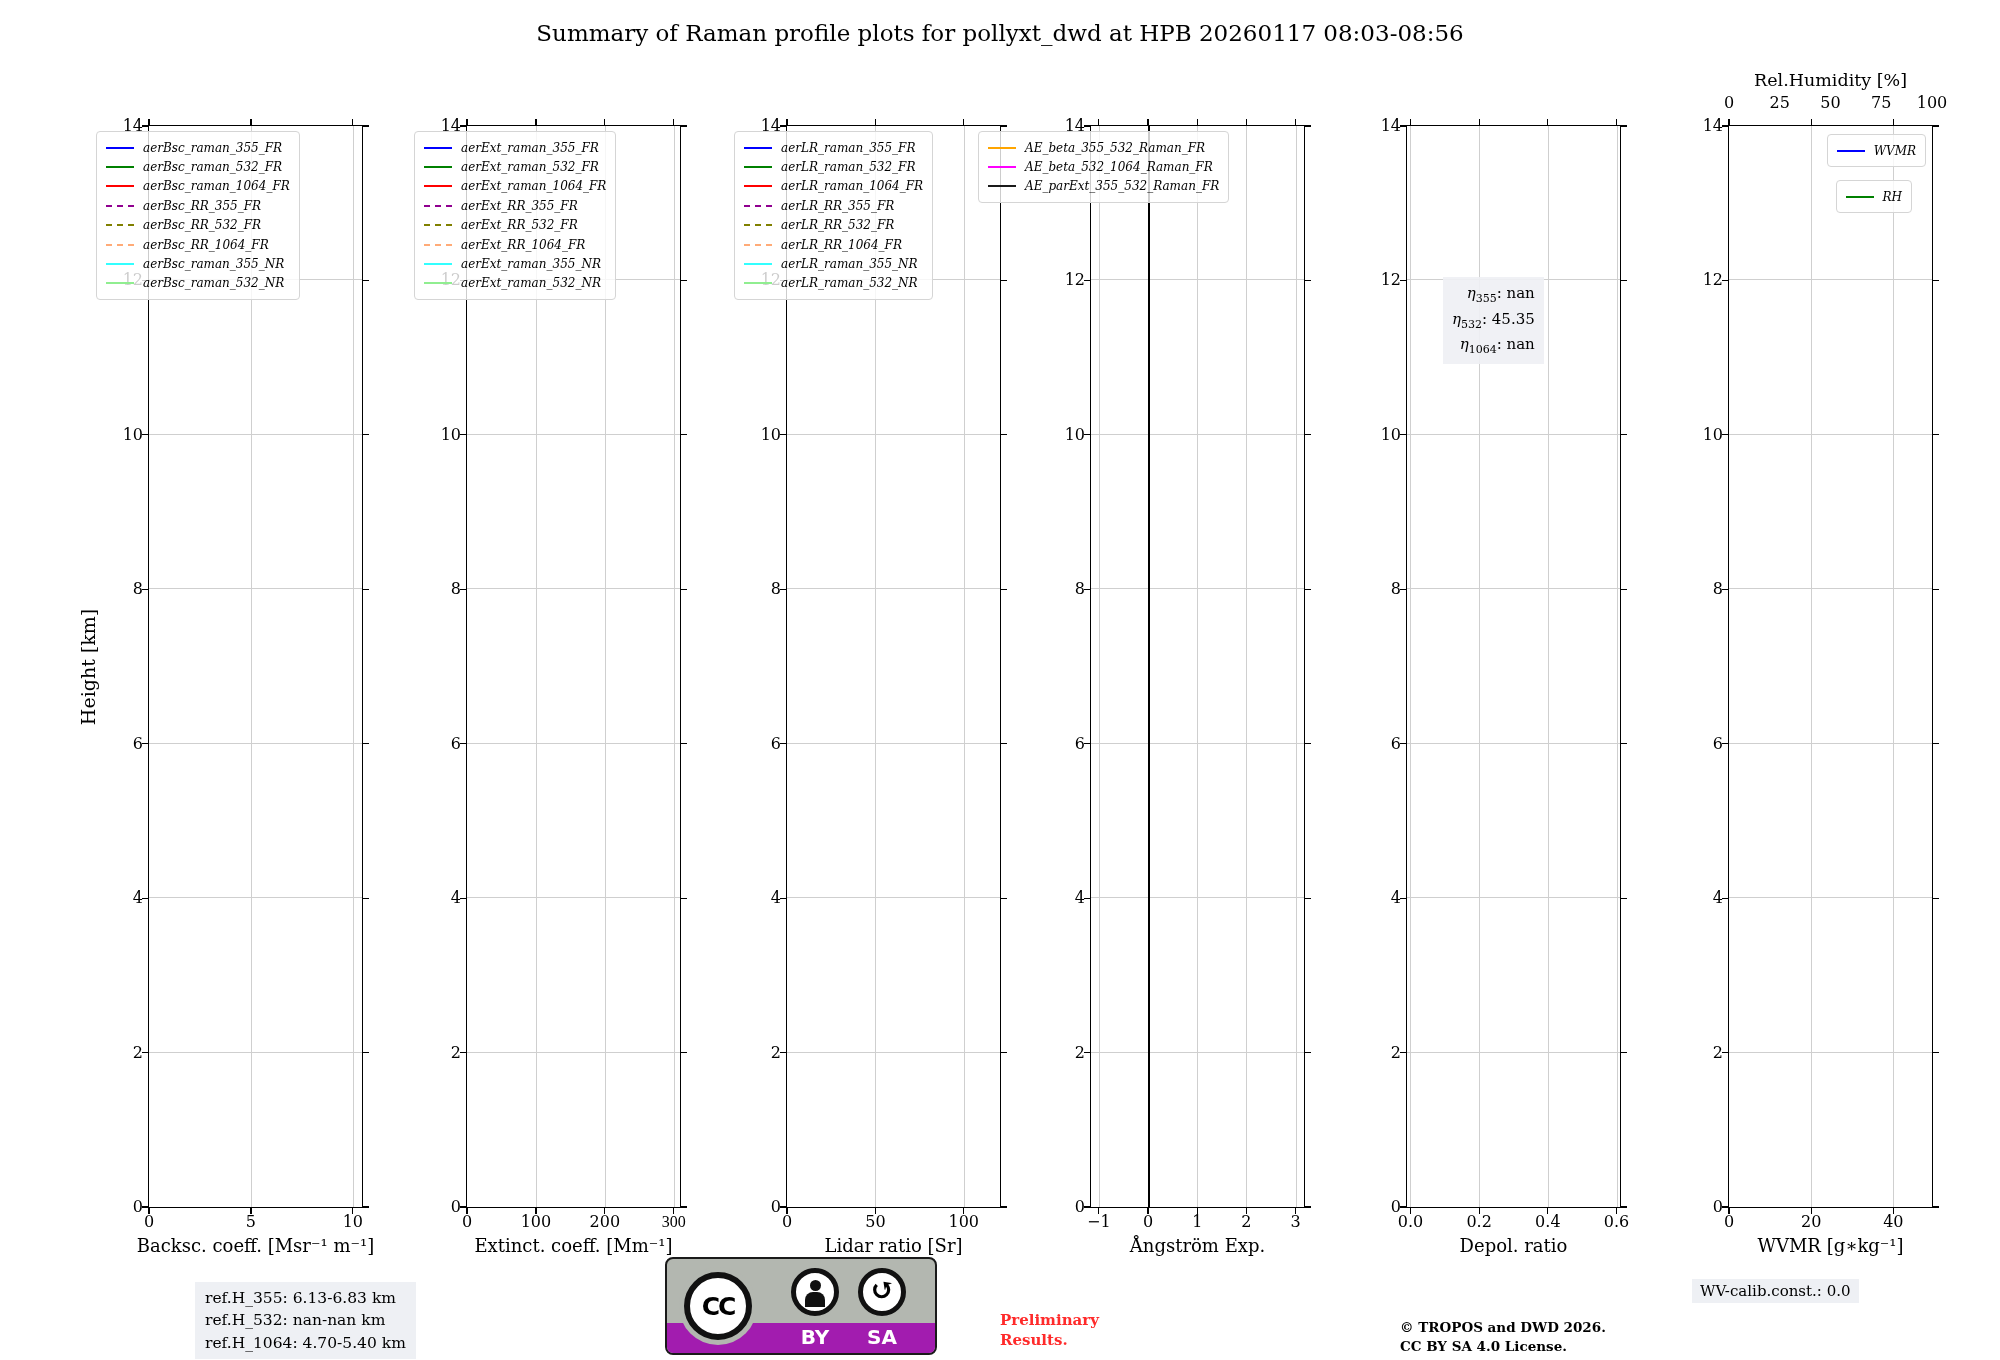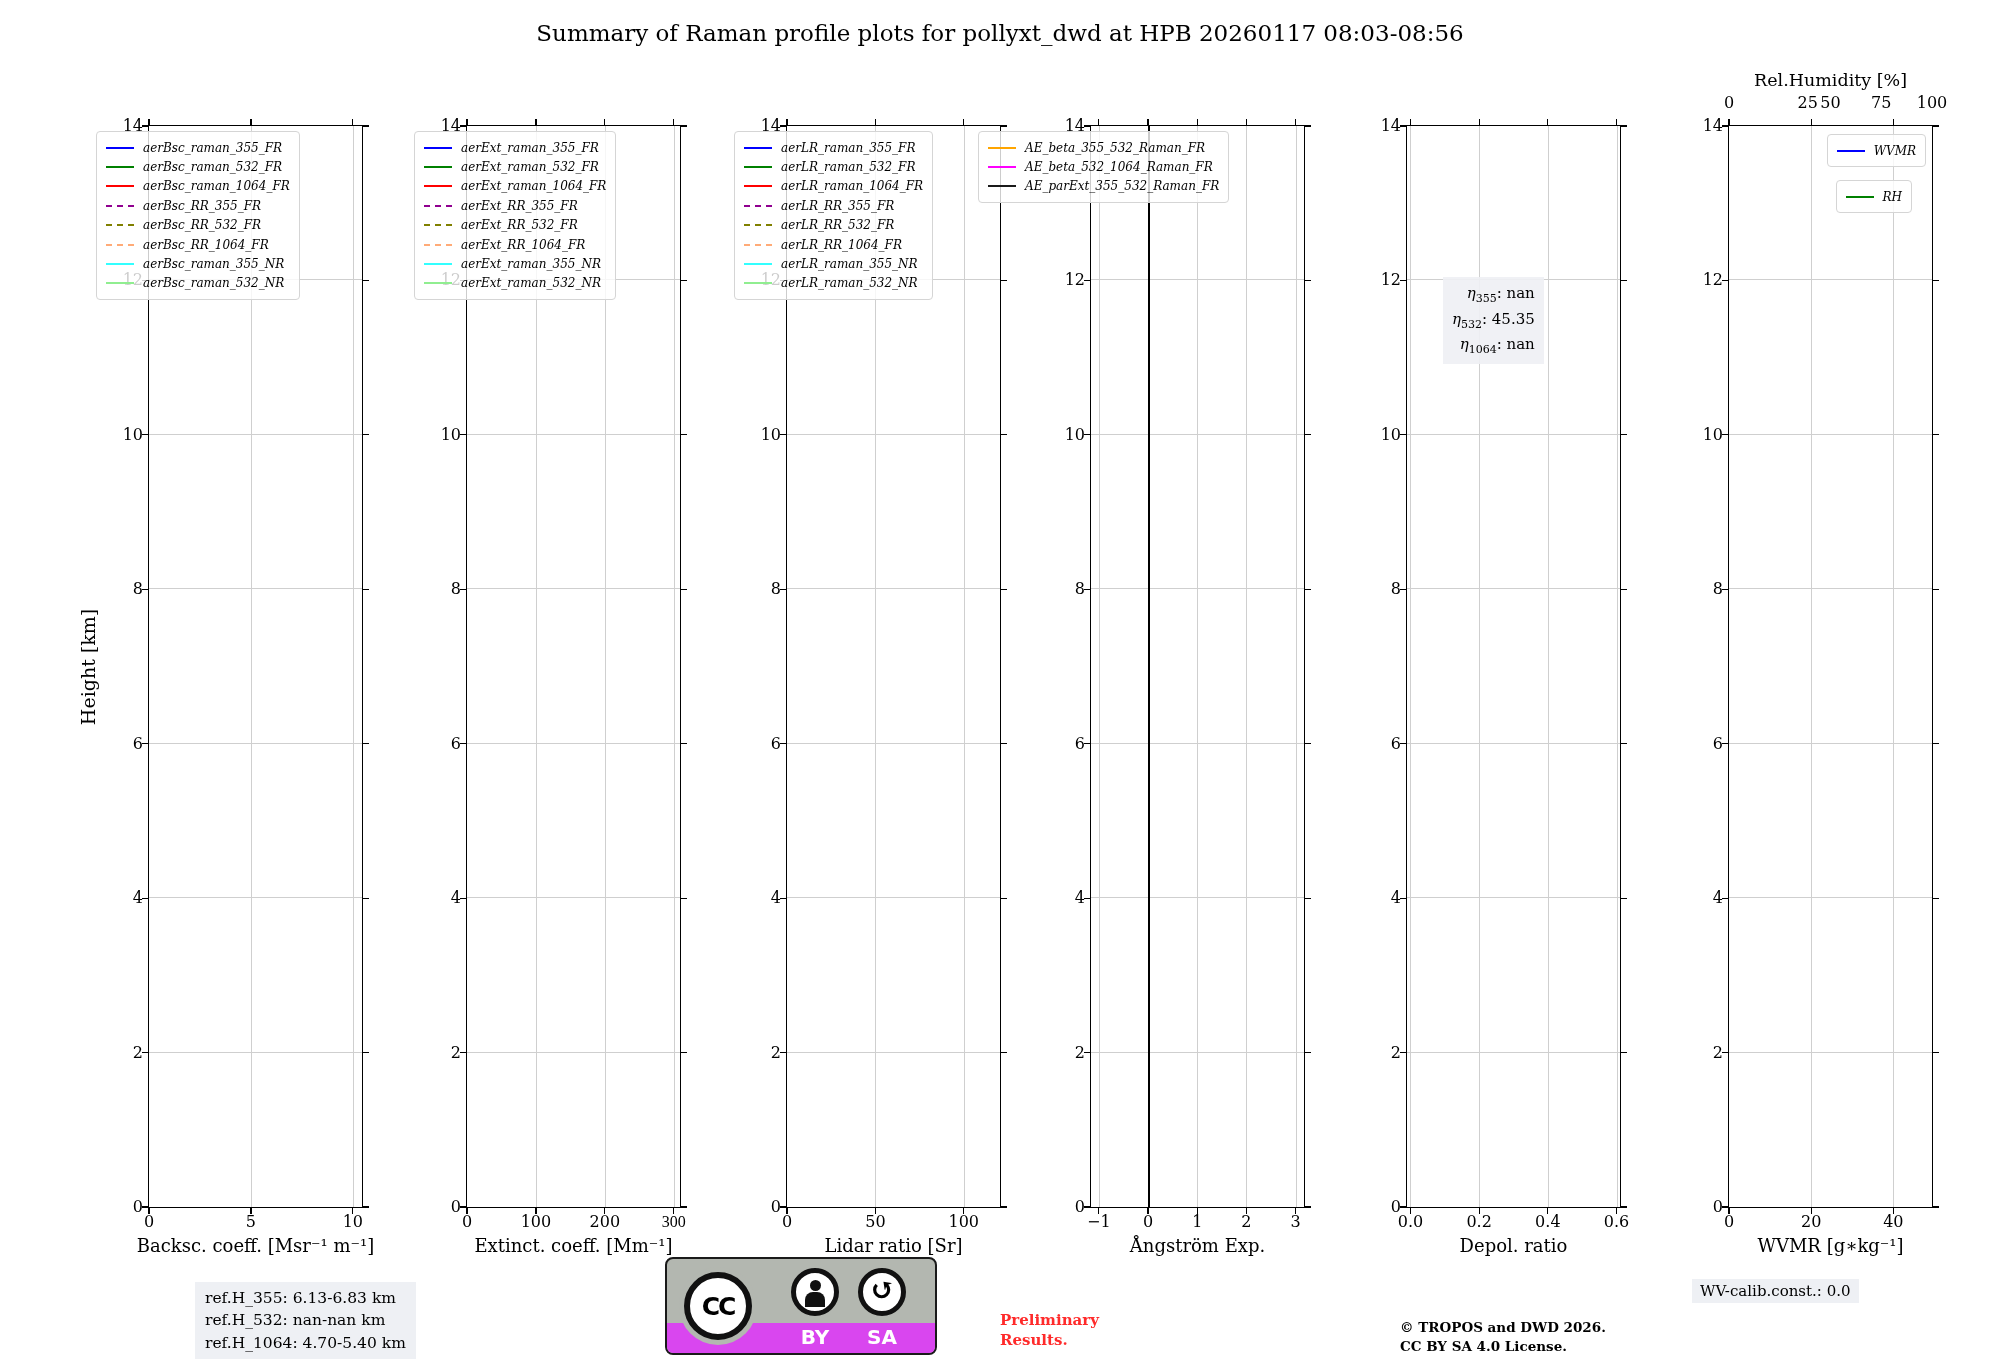--- a/index.html
+++ b/index.html
@@ -34,21 +34,21 @@
   .eta-row sub{font-size:11px;}
   .refhbox{position:absolute;left:195px;top:1282px;background:#eef0f4;padding:5px 10px;
            font-size:15.5px;line-height:1.45;}
   .wvbox{position:absolute;left:1692px;top:1279px;background:#eef0f4;padding:3px 8px;font-size:15px;}
   .prelim{position:absolute;left:1000px;top:1310px;color:#ff2a2a;font-weight:bold;
           font-size:15px;line-height:1.35;}
   .copyright{position:absolute;left:1400px;top:1318px;font-weight:bold;font-size:13.5px;line-height:1.4;}
   
   .ccbadge{position:absolute;left:665px;top:1257px;width:272px;height:98px;background:#b3b7b0;
            border:2px solid #1a1a1a;border-radius:8px;box-sizing:border-box;}
-  .ccband{position:absolute;left:0;right:0;bottom:0;height:30px;background:#d946ef;
+  .ccband{position:absolute;left:0;right:0;bottom:0;height:30px;background:#a21caf;
           border-radius:0 0 6px 6px;}
   .cccircle{position:absolute;background:#fff;border:6px solid #111;border-radius:50%;
             display:flex;align-items:center;justify-content:center;box-sizing:border-box;}
   .cc-main{left:17px;top:13px;width:68px;height:68px;box-shadow:0 0 0 5px #b3b7b0;z-index:2;
            font-family:"DejaVu Sans","Liberation Sans",sans-serif;font-weight:bold;font-size:25px;letter-spacing:-2px;}
   .cc-by{left:124px;top:9px;width:48px;height:48px;border-width:5px;}
   .cc-sa{left:191px;top:9px;width:48px;height:48px;border-width:5px;
          font-size:30px;font-weight:bold;line-height:1;padding-bottom:4px;}
   .person-head{width:11px;height:11px;background:#111;border-radius:50%;margin:3px auto 1px;}
   .person-body{width:20px;height:15px;background:#111;border-radius:8px 8px 0 0;margin:0 auto;}
@@ -455,21 +455,21 @@
         <div class="tick h" style="bottom: calc(71.4286% - 0.6px); right: -7px;"></div>
         <div class="yticklabel" style="top: 28.5714%;">10</div>
         <div class="tick h" style="bottom: calc(85.7143% - 0.6px); left: -7px;"></div>
         <div class="tick h" style="bottom: calc(85.7143% - 0.6px); right: -7px;"></div>
         <div class="yticklabel" style="top: 14.2857%;">12</div>
         <div class="tick h" style="bottom: calc(100% - 0.6px); left: -7px;"></div>
         <div class="tick h" style="bottom: calc(100% - 0.6px); right: -7px;"></div>
         <div class="yticklabel" style="top: 0%;">14</div>
         <div class="xlabel">WVMR [g∗kg⁻¹]</div>
         <div class="topticklabel" style="left: 0%;">0</div>
-        <div class="topticklabel" style="left: 25%; margin-left: 28px;">25</div>
+        <div class="topticklabel" style="left: 25%;">25</div>
         <div class="topticklabel" style="left: 50%;">50</div>
         <div class="topticklabel" style="left: 75%;">75</div>
         <div class="topticklabel" style="left: 100%;">100</div>
         <div class="topaxislabel">Rel.Humidity [%]</div>
         <div class="legend" style="right: 6px; top: 8px;">
           <div class="lrow">
             <span class="lsample" style="border-top: 2.5px solid rgb(0, 0, 255);"></span>
             <span class="ltext">WVMR</span>
           </div>
         </div>

